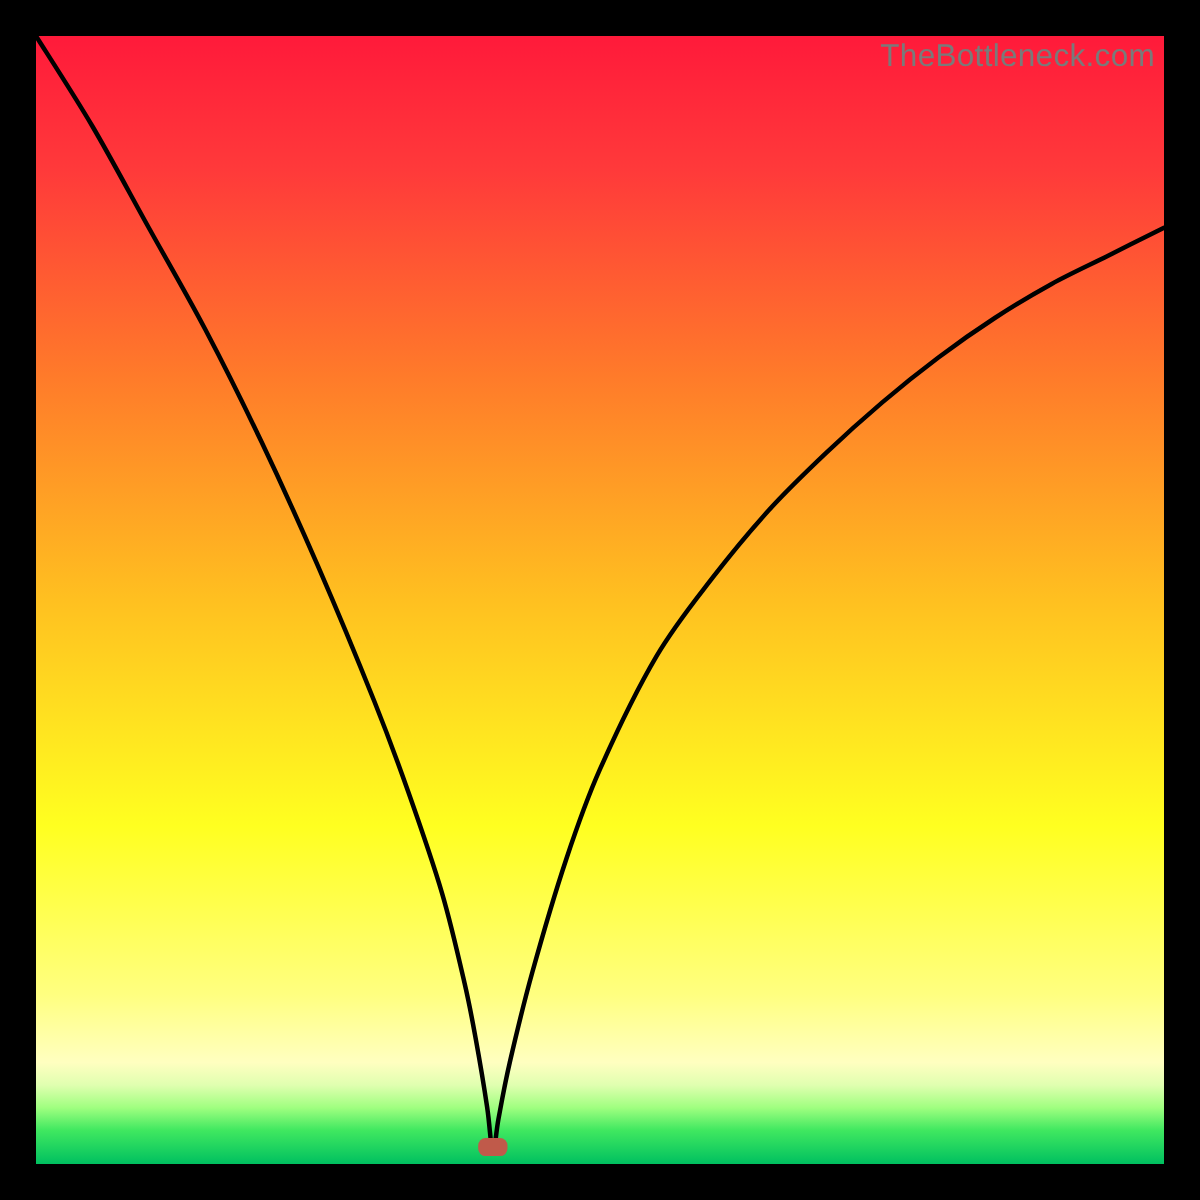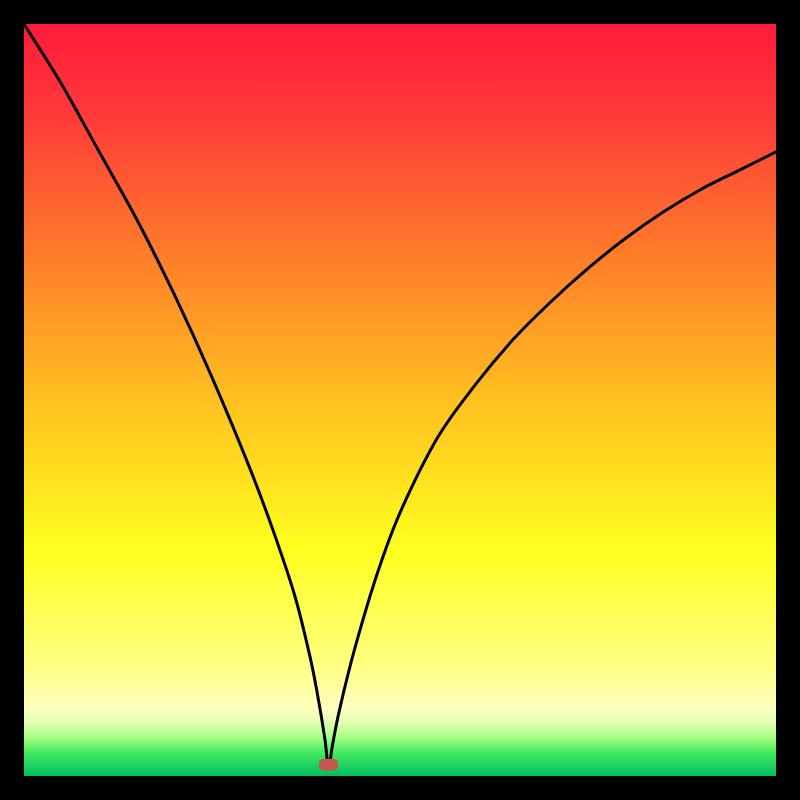--- a/index.html
+++ b/index.html
@@ -96,18 +96,19 @@
         </linearGradient>
     </defs>
     <rect x="0" y="0" width="752" height="752" fill="url(#bg-grad)"></rect>
   </svg>
 
   <svg class="curve-svg" viewBox="0 0 752 752" preserveAspectRatio="none">
     <path id="curve-path" fill="none" stroke="#000" stroke-width="3" stroke-linejoin="round" stroke-linecap="round" d="M 0.00 0.00 C 6.02 9.63, 25.57 39.71, 37.60 60.16 C 49.63 80.61, 63.17 106.18, 75.20 127.84 C 87.23 149.50, 100.77 172.66, 112.80 195.52 C 124.83 218.38, 138.37 245.45, 150.40 270.72 C 162.43 295.99, 175.97 325.77, 188.00 353.44 C 200.03 381.11, 215.97 419.62, 225.60 443.68 C 235.23 467.74, 240.94 483.39, 248.16 503.84 C 255.38 524.29, 264.70 551.07, 270.72 571.52 C 276.74 591.97, 282.15 616.04, 285.76 631.68 C 289.37 647.32, 290.87 656.04, 293.28 669.28 C 295.69 682.52, 299.00 702.37, 300.80 714.40 C 302.60 726.43, 303.36 743.28, 304.56 744.48 C 305.76 745.68, 306.52 731.55, 308.32 721.92 C 310.12 712.29, 312.23 699.96, 315.84 684.32 C 319.45 668.68, 324.86 645.82, 330.88 624.16 C 336.90 602.50, 346.22 570.62, 353.44 548.96 C 360.66 527.30, 366.37 510.46, 376.00 488.80 C 385.63 467.14, 401.57 434.05, 413.60 413.60 C 425.63 393.15, 439.17 376.60, 451.20 360.96 C 463.23 345.32, 476.77 329.08, 488.80 315.84 C 500.83 302.60, 514.37 289.67, 526.40 278.24 C 538.43 266.81, 551.97 254.63, 564.00 244.40 C 576.03 234.17, 589.57 223.34, 601.60 214.32 C 613.63 205.30, 627.17 195.82, 639.20 188.00 C 651.23 180.18, 664.77 172.06, 676.80 165.44 C 688.83 158.82, 702.37 152.66, 714.40 146.64 C 726.43 140.62, 745.98 130.85, 752.00 127.84"></path>
     <rect id="marker-rect" rx="5" ry="5" x="294.78" y="734.70" width="19.55" height="12.03" fill="#c05a4a"></rect>
   </svg>
 
+  <div class="watermark">TheBottleneck.com</div>
 </div>
 
 <div class="occluder-top"></div>
 <div class="occluder-left"></div>
 <div class="occluder-right"></div>
 <div class="occluder-bottom"></div>
 
 </body></html>

